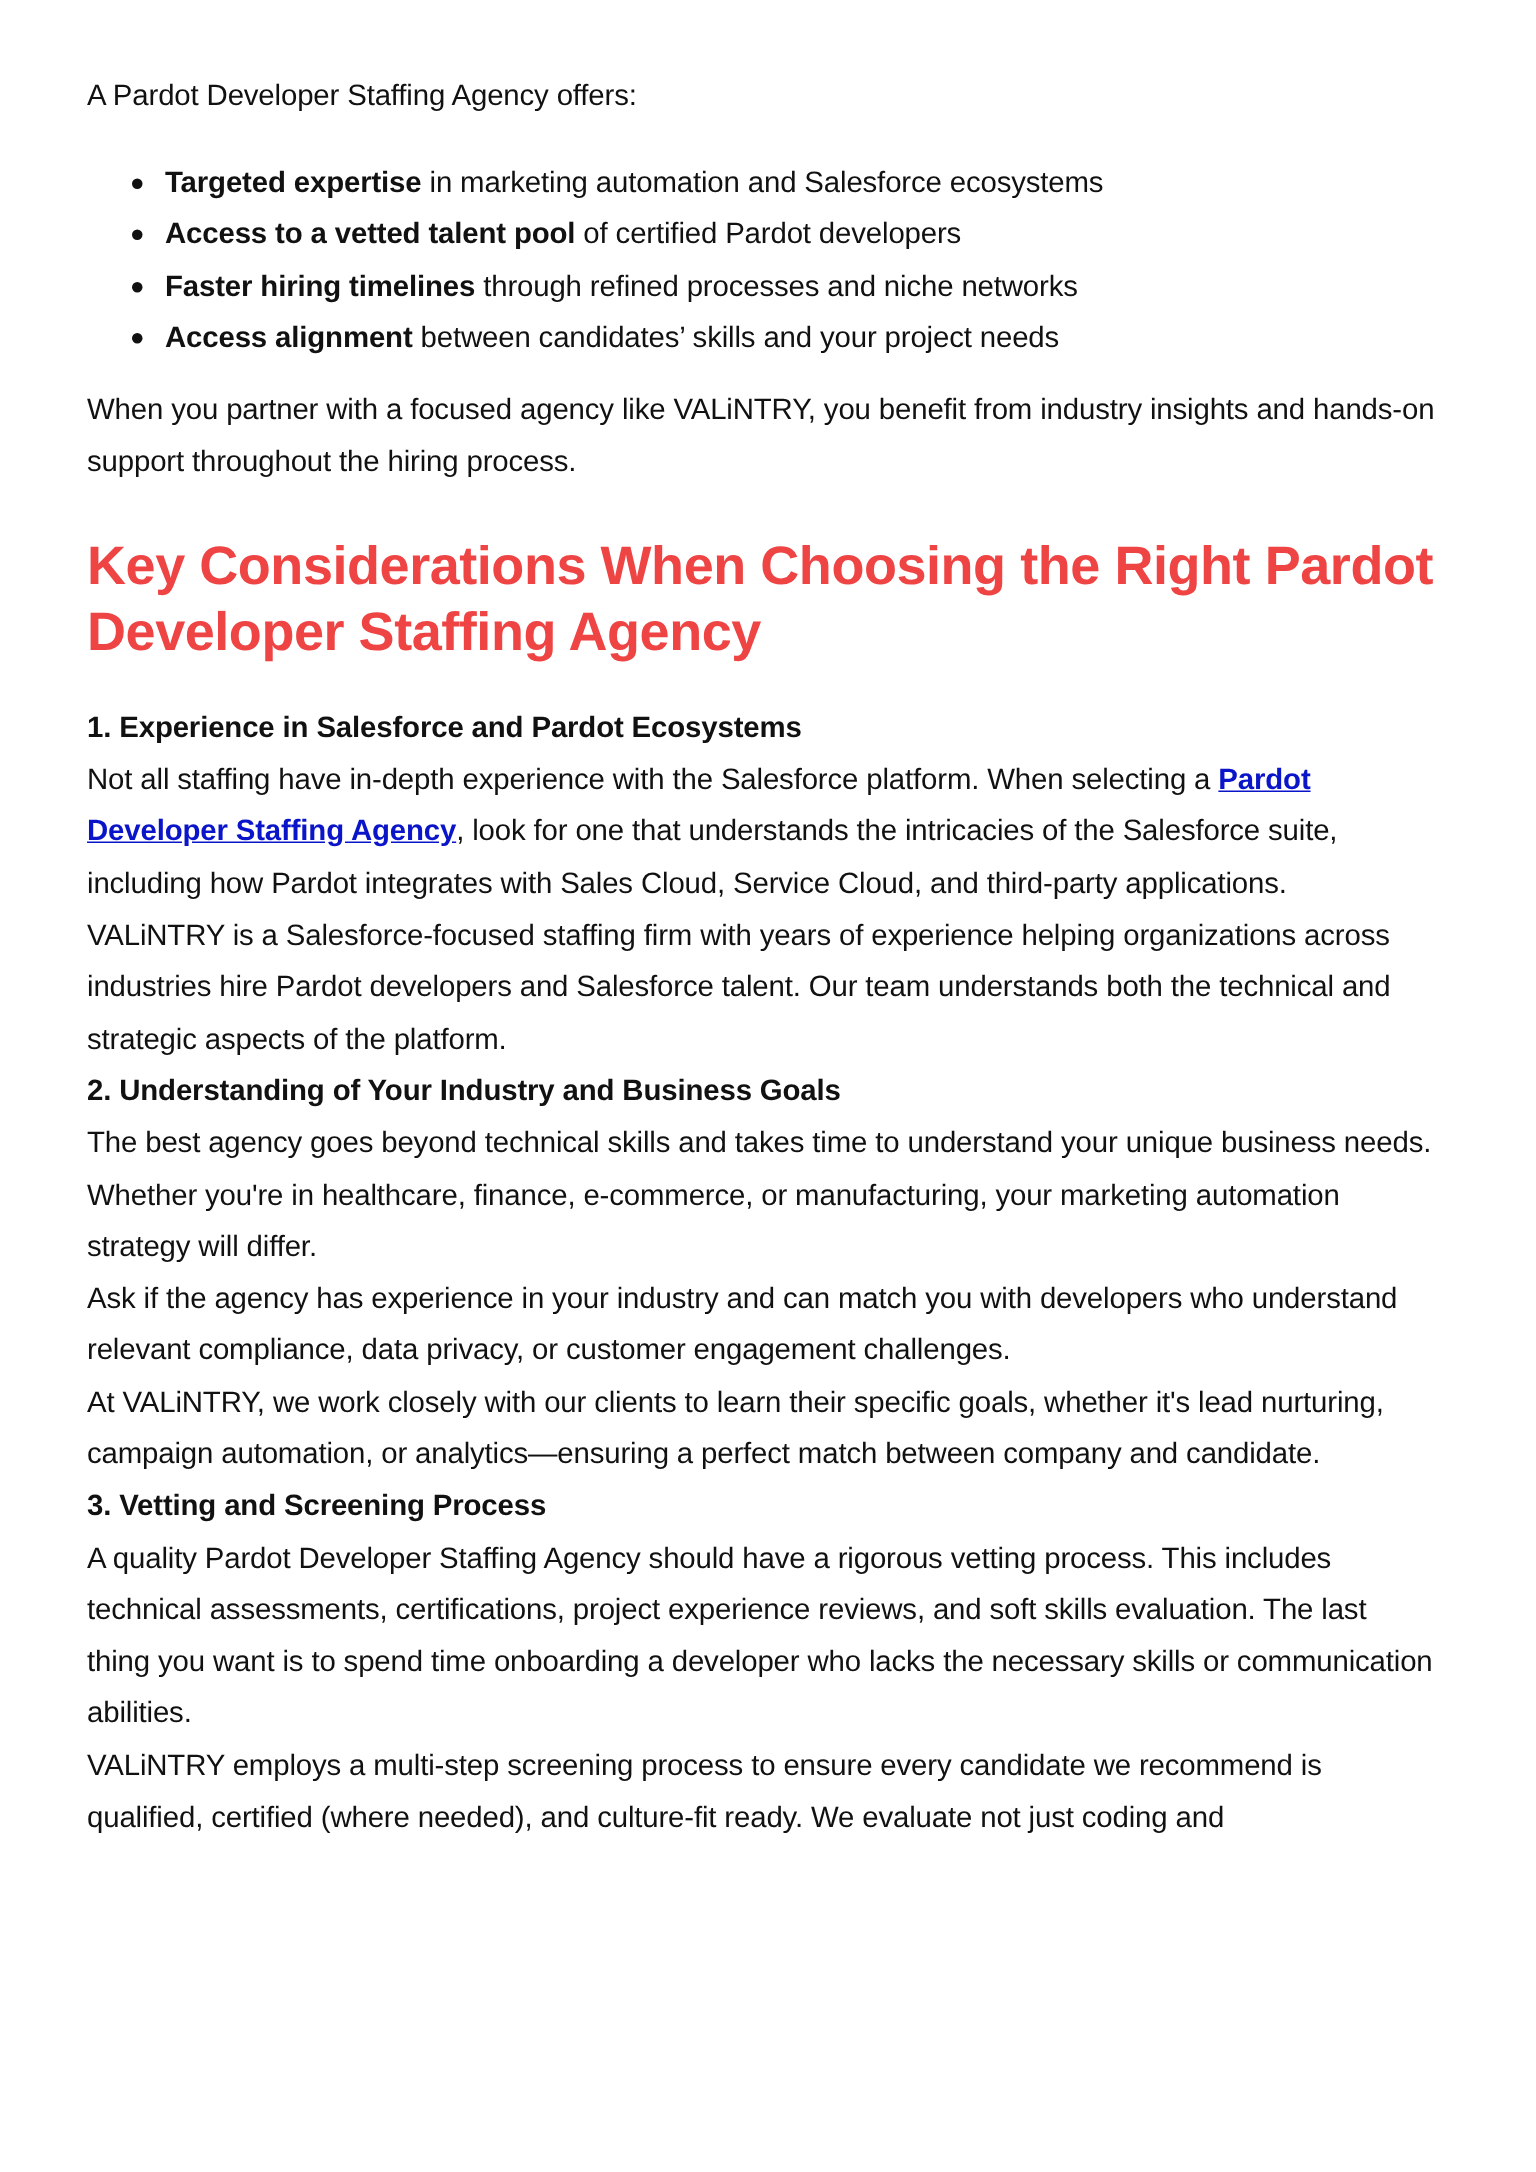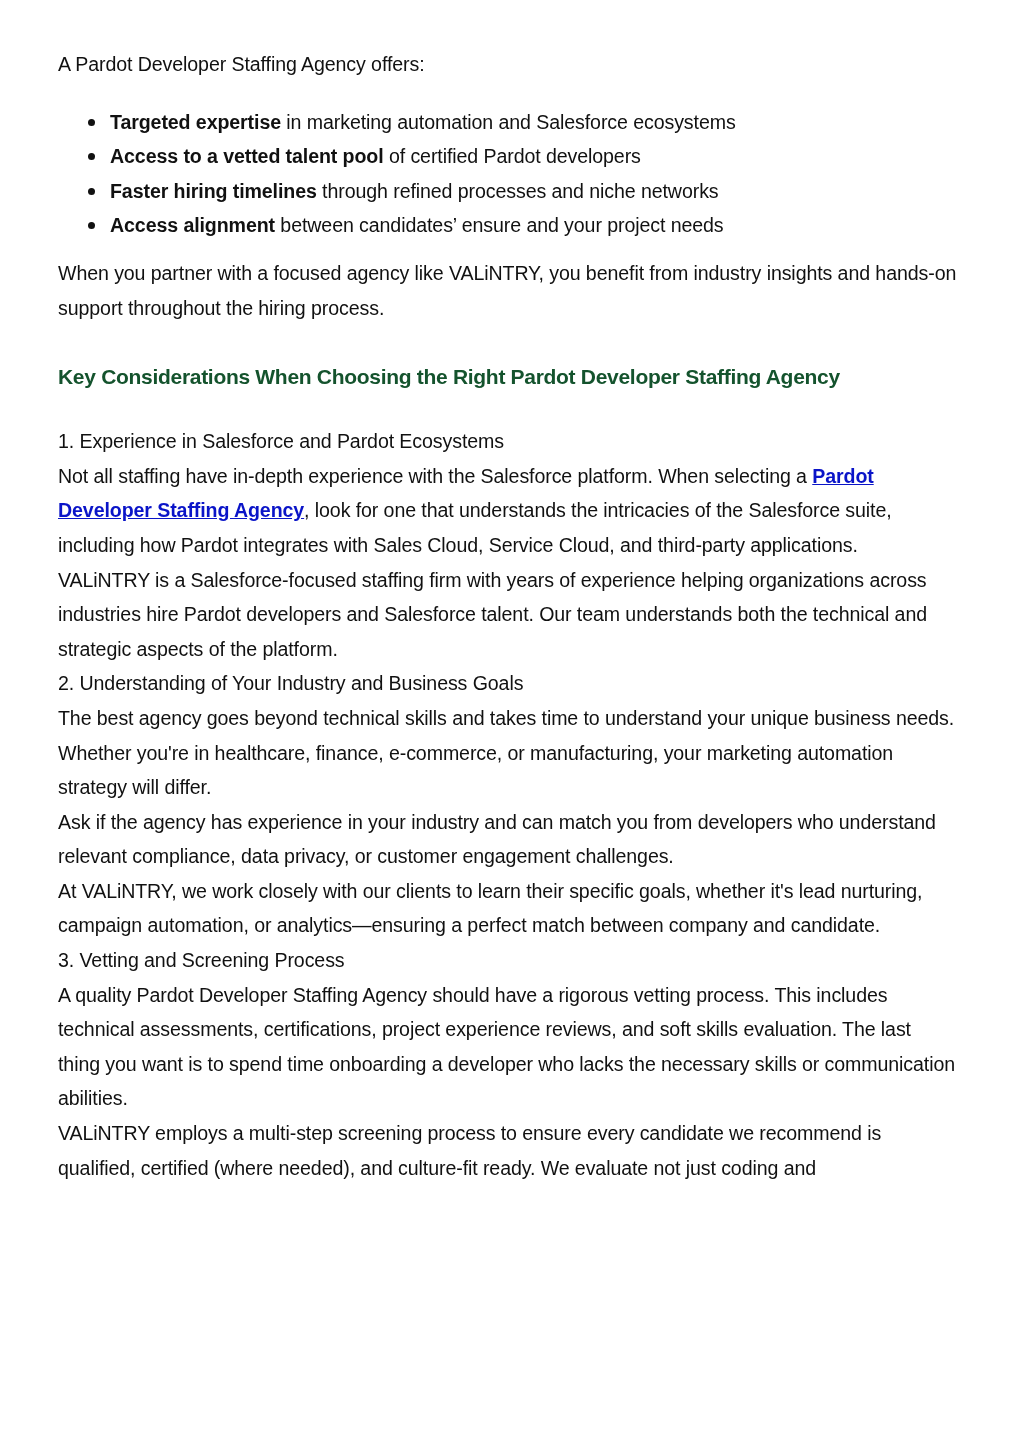--- a/index.html
+++ b/index.html
@@ -42,31 +42,31 @@
       width: 7px;
       height: 7px;
       border-radius: 50%;
       background: #111111;
     }
     b, .bold {
       font-weight: bold;
     }
     h2.section-title {
       margin: 30px 0 25px 0;
-      font-size: 21px;
+      font-size: 36px;
       line-height: 44px;
       font-weight: bold;
       letter-spacing: -0.3px;
-      color: #14532d;
+      color: #ef4444;
     }
     h3.sub-heading {
       margin: 0;
       font-size: 19.6px;
       line-height: 34.6px;
-      font-weight: normal;
+      font-weight: bold;
     }
     a.doc-link {
       color: #0a14c8;
       font-weight: bold;
       text-decoration: underline;
     }
   </style>
 </head>
 <body>
 
@@ -82,34 +82,34 @@
     <li>
       <span class="dot"></span>
       <b>Access to a vetted talent pool</b><span> of certified Pardot developers</span>
     </li>
     <li>
       <span class="dot"></span>
       <b>Faster hiring timelines</b><span> through refined processes and niche networks</span>
     </li>
     <li>
       <span class="dot"></span>
-      <b>Access alignment</b><span> between candidates’ ensure and your project needs</span>
+      <b>Access alignment</b><span> between candidates’ skills and your project needs</span>
     </li>
   </ul>
 
   <p>When you partner with a focused agency like VALiNTRY, you benefit from industry insights and hands-on support throughout the hiring process.</p>
 
   <h2 class="section-title">Key Considerations When Choosing the Right Pardot Developer Staffing Agency</h2>
 
   <h3 class="sub-heading">1. Experience in Salesforce and Pardot Ecosystems</h3>
   <p><span>Not all staffing have in-depth experience with the Salesforce platform. When selecting a </span><a class="doc-link" href="#">Pardot Developer Staffing Agency</a><span>, look for one that understands the intricacies of the Salesforce suite, including how Pardot integrates with Sales Cloud, Service Cloud, and third-party applications.</span></p>
   <p>VALiNTRY is a Salesforce-focused staffing firm with years of experience helping organizations across industries hire Pardot developers and Salesforce talent. Our team understands both the technical and strategic aspects of the platform.</p>
 
   <h3 class="sub-heading">2. Understanding of Your Industry and Business Goals</h3>
   <p>The best agency goes beyond technical skills and takes time to understand your unique business needs. Whether you're in healthcare, finance, e-commerce, or manufacturing, your marketing automation strategy will differ.</p>
-  <p>Ask if the agency has experience in your industry and can match you from developers who understand relevant compliance, data privacy, or customer engagement challenges.</p>
+  <p>Ask if the agency has experience in your industry and can match you with developers who understand relevant compliance, data privacy, or customer engagement challenges.</p>
   <p>At VALiNTRY, we work closely with our clients to learn their specific goals, whether it's lead nurturing, campaign automation, or analytics—ensuring a perfect match between company and candidate.</p>
 
   <h3 class="sub-heading">3. Vetting and Screening Process</h3>
   <p>A quality Pardot Developer Staffing Agency should have a rigorous vetting process. This includes technical assessments, certifications, project experience reviews, and soft skills evaluation. The last thing you want is to spend time onboarding a developer who lacks the necessary skills or communication abilities.</p>
   <p>VALiNTRY employs a multi-step screening process to ensure every candidate we recommend is qualified, certified (where needed), and culture-fit ready. We evaluate not just coding and</p>
 
 </div>
 
 </body></html>

